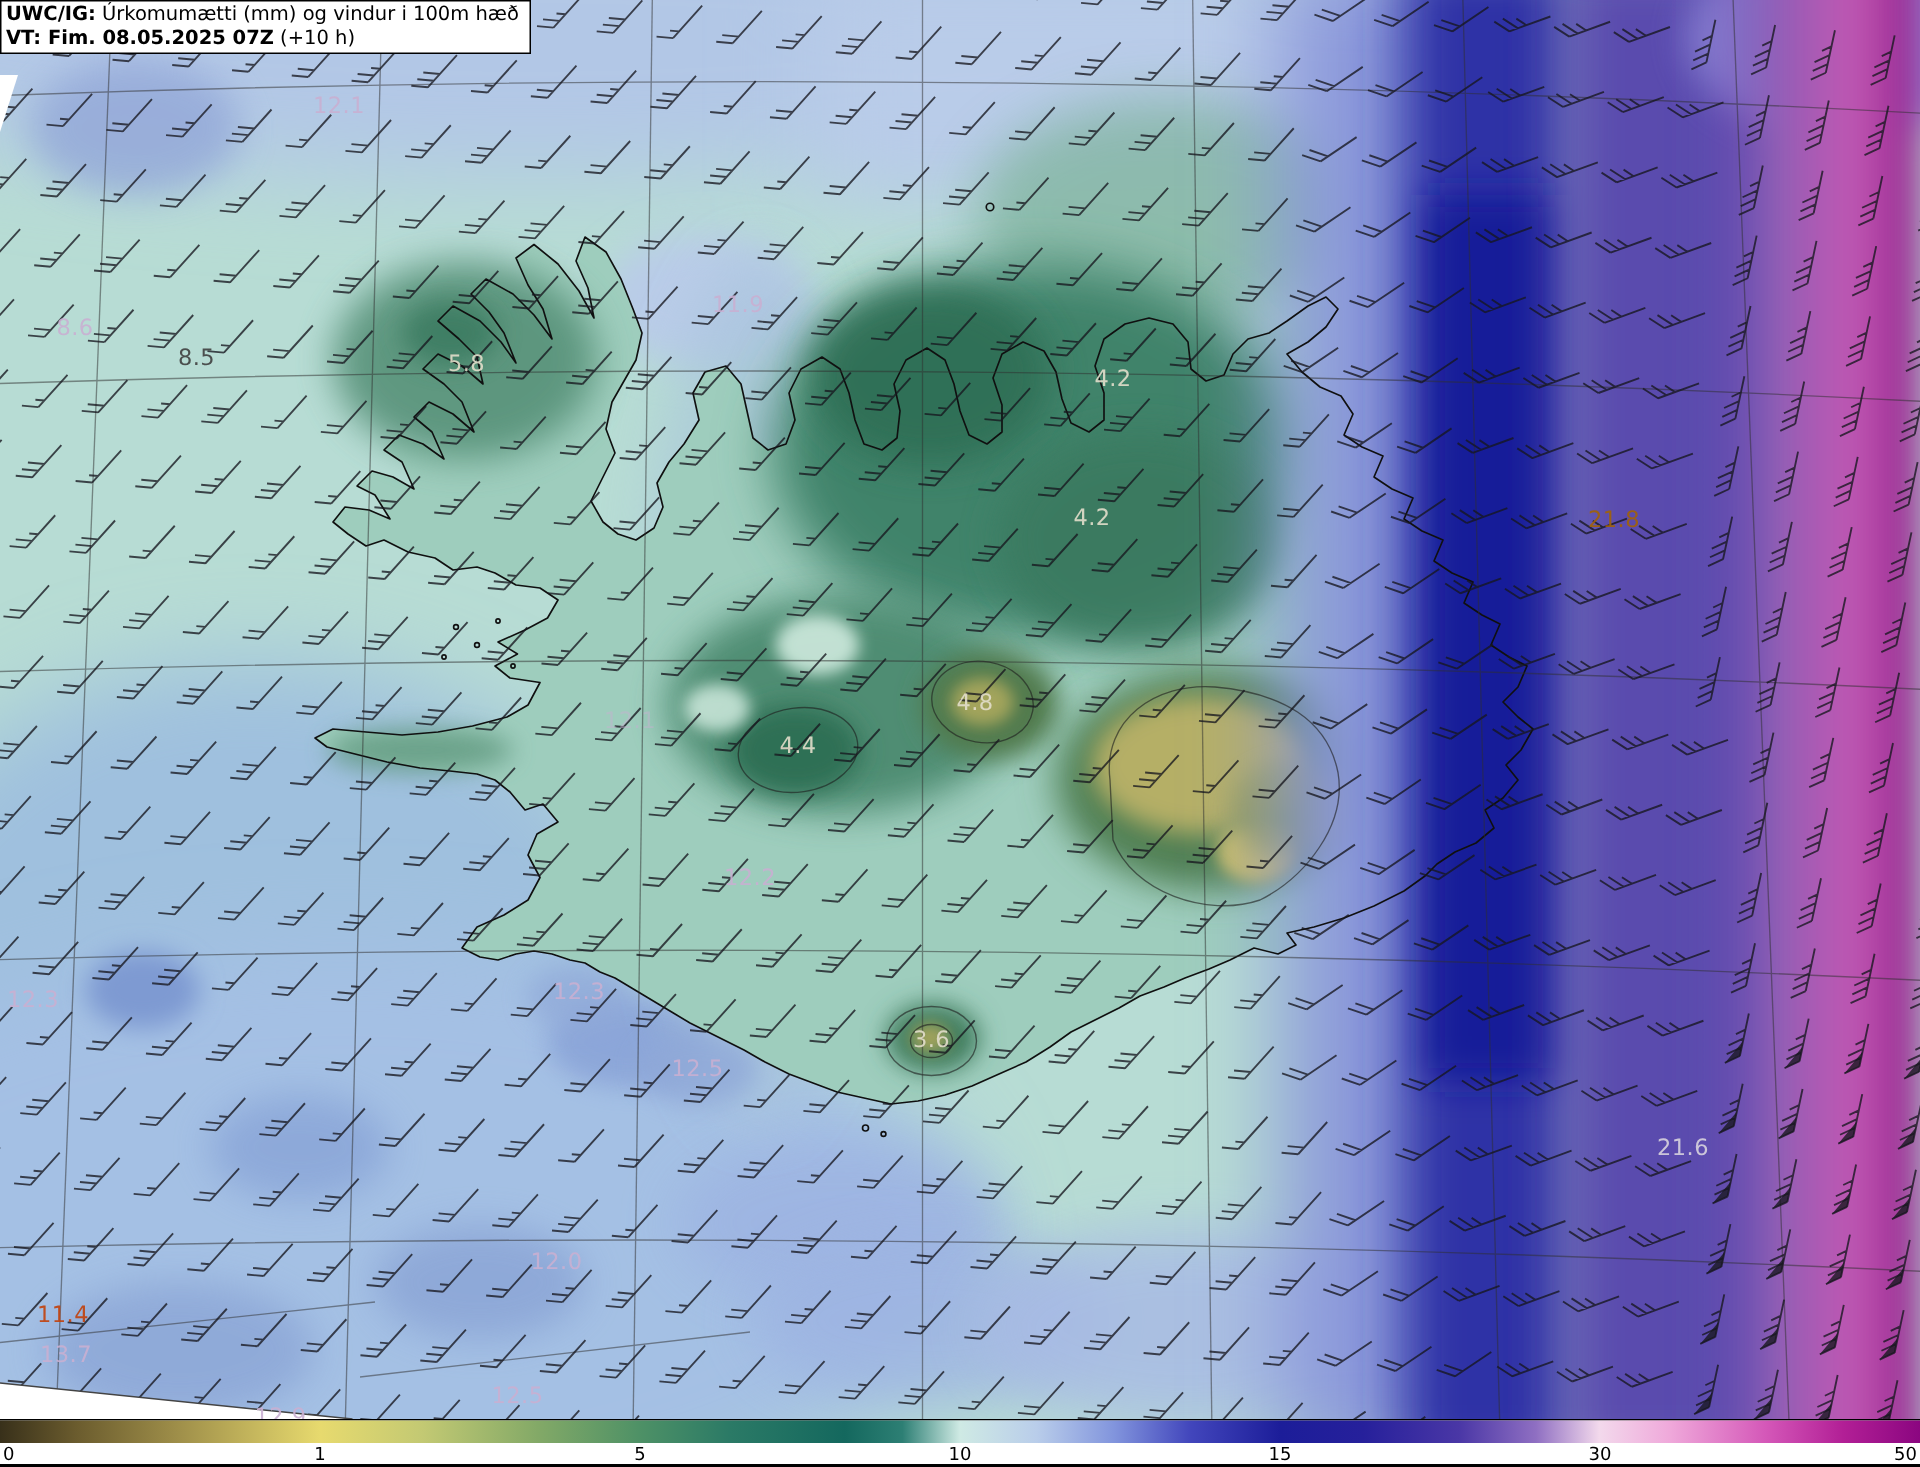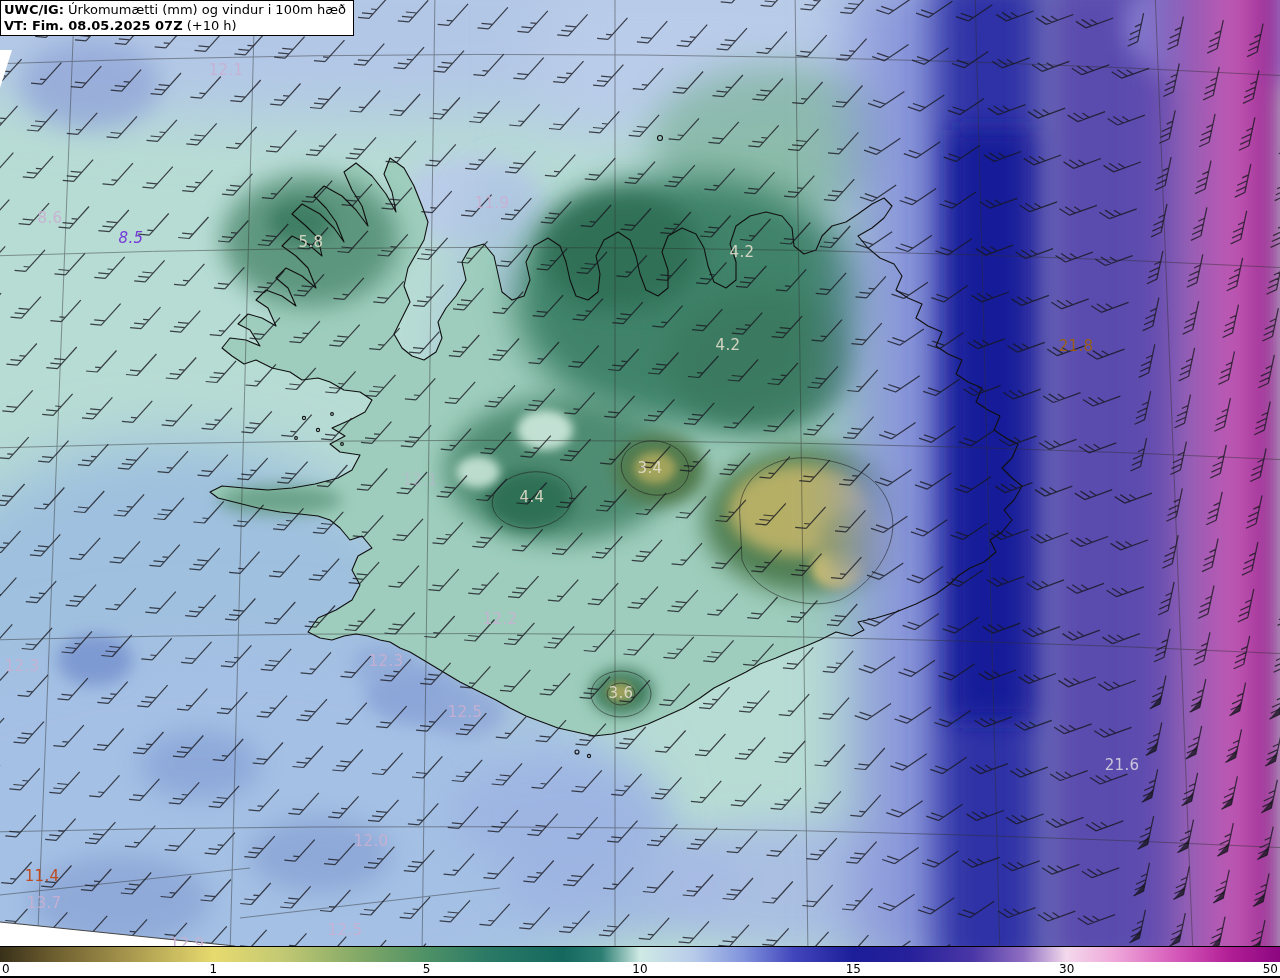--- a/index.html
+++ b/index.html
@@ -212,30 +212,30 @@
       <g>
         <polygon points="0,922 235,946 0,946" fill="#ffffff"></polygon>
         <line x1="0" y1="922" x2="235" y2="946" stroke="#444" stroke-width="1"></line>
         <polygon points="0,50 12,50 0,88" fill="#ffffff"></polygon>
       </g>
     </svg>
 
     <div id="labels-layer">
         <div class="val-label" style="left: 226px; top: 70px; color: rgb(201, 176, 210); opacity: 0.9;">12.1</div>
         <div class="val-label" style="left: 50px; top: 218px; color: rgb(201, 176, 210); opacity: 0.9;">8.6</div>
-        <div class="val-label" style="left: 131px; top: 238px; color: #6d28d9; opacity: 0.9; font-style: italic;">8.5</div>
+        <div class="val-label" style="left: 131px; top: 238px; color: #404040; opacity: 0.9;">8.5</div>
         <div class="val-label" style="left: 311px; top: 242px; color: rgb(227, 222, 203); opacity: 0.9;">5.8</div>
         <div class="val-label" style="left: 452px; top: 203px; color: rgb(201, 176, 210); opacity: 0.9; margin-left: 40px;">11.9</div>
         <div class="val-label" style="left: 742px; top: 252px; color: rgb(227, 222, 203); opacity: 0.9;">4.2</div>
         <div class="val-label" style="left: 728px; top: 345px; color: rgb(227, 222, 203); opacity: 0.9;">4.2</div>
         <div class="val-label" style="left: 1076px; top: 346px; color: #a16207; opacity: 0.9;">21.8</div>
-        <div class="val-label" style="left: 650px; top: 468px; color: rgb(227, 222, 203); opacity: 0.9;">3.4</div>
+        <div class="val-label" style="left: 650px; top: 468px; color: rgb(227, 222, 203); opacity: 0.9;">4.8</div>
         <div class="val-label" style="left: 532px; top: 497px; color: rgb(227, 222, 203); opacity: 0.9;">4.4</div>
         <div class="val-label" style="left: 420px; top: 480px; color: rgb(201, 176, 210); opacity: 0.45;">12.1</div>
-        <div class="val-label" style="left: 500px; top: 585px; color: rgb(201, 176, 210); opacity: 0.9; margin-top: 34px;">12.2</div>
+        <div class="val-label" style="left: 500px; top: 585px; color: rgb(201, 176, 210); opacity: 0.9;">12.2</div>
         <div class="val-label" style="left: 22px; top: 666px; color: rgb(201, 176, 210); opacity: 0.9;">12.3</div>
         <div class="val-label" style="left: 386px; top: 661px; color: rgb(201, 176, 210); opacity: 0.9;">12.3</div>
         <div class="val-label" style="left: 465px; top: 712px; color: rgb(201, 176, 210); opacity: 0.9;">12.5</div>
         <div class="val-label" style="left: 621px; top: 693px; color: rgb(227, 222, 203); opacity: 0.9;">3.6</div>
         <div class="val-label" style="left: 1122px; top: 765px; color: rgb(216, 211, 222); opacity: 0.9;">21.6</div>
         <div class="val-label" style="left: 42px; top: 876px; color: #c2410c; opacity: 0.9;">11.4</div>
         <div class="val-label" style="left: 371px; top: 841px; color: rgb(201, 176, 210); opacity: 0.9;">12.0</div>
         <div class="val-label" style="left: 44px; top: 903px; color: rgb(201, 176, 210); opacity: 0.9;">13.7</div>
         <div class="val-label" style="left: 345px; top: 930px; color: rgb(201, 176, 210); opacity: 0.9;">12.5</div>
         <div class="val-label" style="left: 187px; top: 944px; color: rgb(201, 176, 210); opacity: 0.9;">12.9</div>

